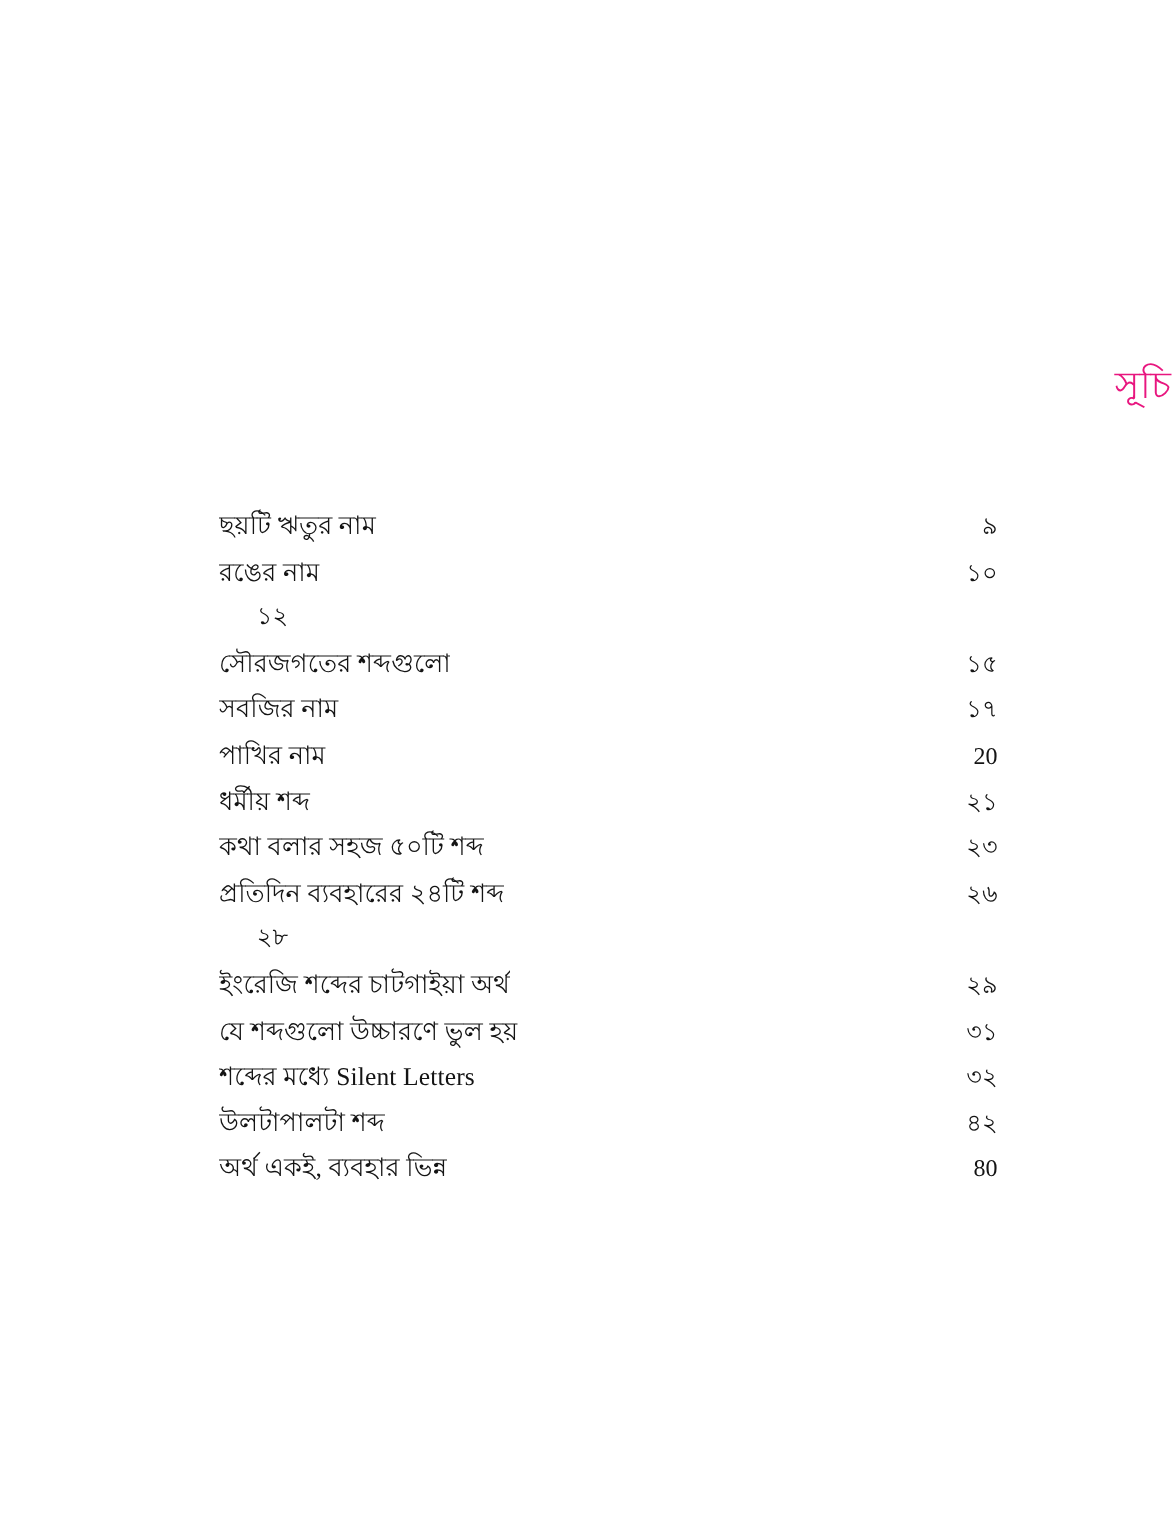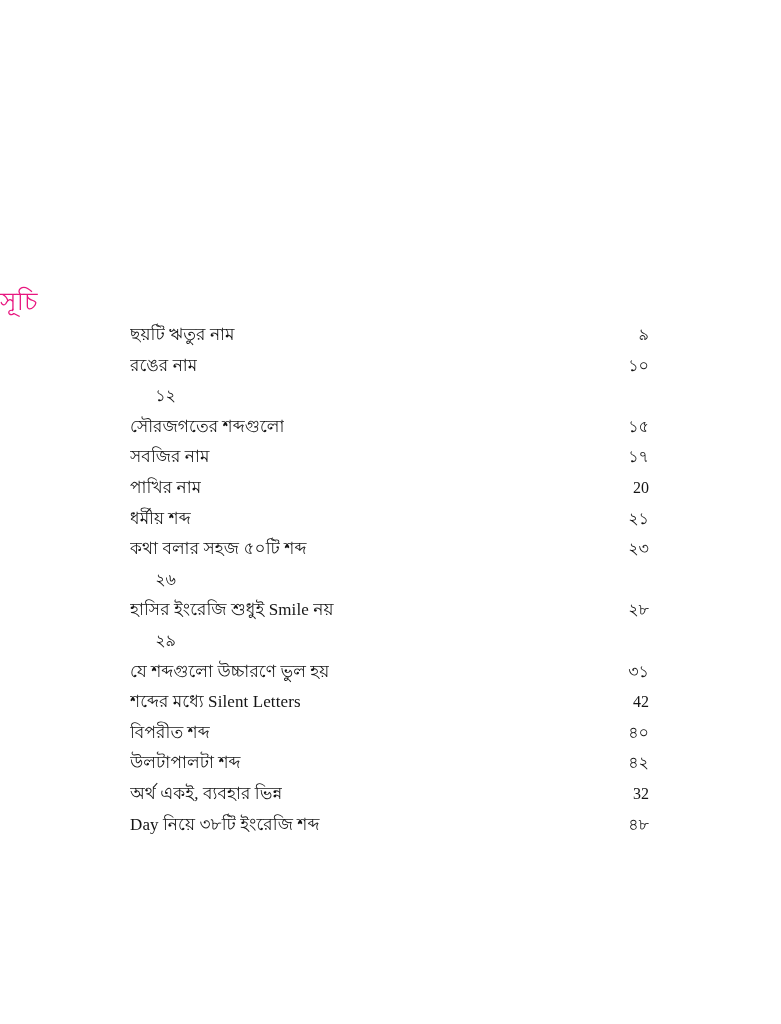--- a/index.html
+++ b/index.html
@@ -21,33 +21,32 @@
     width: 781px;
     height: 1024px;
     background: #ffffff;
     box-sizing: border-box;
   }
   .toc-title {
     position: absolute;
     top: 243px;
     left: 0;
     width: 781px;
-    text-align: left;
+    text-align: right;
     font-size: 25px;
     line-height: 1.2;
     font-weight: 400;
     letter-spacing: 0.3px;
-    margin-top: 44px;
   }
   .toc-list {
     position: absolute;
     top: 320px;
     left: 130px;
     width: 519px;
-    margin: 0;
+    margin: 16px;
     padding: 0;
     list-style: none;
   }
   .toc-row {
     display: flex;
     align-items: baseline;
     justify-content: space-between;
     height: 30.6px;
     line-height: 30.6px;
     white-space: nowrap;
@@ -101,48 +100,41 @@
       </li>
       <li class="toc-row">
         <span class="toc-label">ধর্মীয় শব্দ</span>
         <span class="toc-page">২১</span>
       </li>
       <li class="toc-row">
         <span class="toc-label">কথা বলার সহজ ৫০টি শব্দ</span>
         <span class="toc-page">২৩</span>
       </li>
       <li class="toc-row">
+        <span class="toc-label">প্রতিদিন ব্যবহারের ২৪টি শব্দ</span>
         <span class="toc-page">২৬</span>
       </li>
       <li class="toc-row">
-        <span class="toc-label">হাসির ইংরেজি শুধুই Smile নয়</span>
         <span class="toc-page">২৮</span>
       </li>
       <li class="toc-row">
+        <span class="toc-label">ইংরেজি শব্দের চাটগাইয়া অর্থ</span>
         <span class="toc-page">২৯</span>
       </li>
       <li class="toc-row">
         <span class="toc-label">যে শব্দগুলো উচ্চারণে ভুল হয়</span>
         <span class="toc-page">৩১</span>
       </li>
       <li class="toc-row">
         <span class="toc-label">শব্দের মধ্যে Silent Letters</span>
-        <span class="toc-page">42</span>
-      </li>
-      <li class="toc-row">
-        <span class="toc-label">বিপরীত শব্দ</span>
-        <span class="toc-page">৪০</span>
+        <span class="toc-page">৩২</span>
       </li>
       <li class="toc-row">
         <span class="toc-label">উলটাপালটা শব্দ</span>
         <span class="toc-page">৪২</span>
       </li>
       <li class="toc-row">
         <span class="toc-label">অর্থ একই, ব্যবহার ভিন্ন</span>
-        <span class="toc-page">32</span>
-      </li>
-      <li class="toc-row">
-        <span class="toc-label">Day নিয়ে ৩৮টি ইংরেজি শব্দ</span>
-        <span class="toc-page">৪৮</span>
+        <span class="toc-page">80</span>
       </li>
     </ul>
 
 </div>
 
 </body></html>

